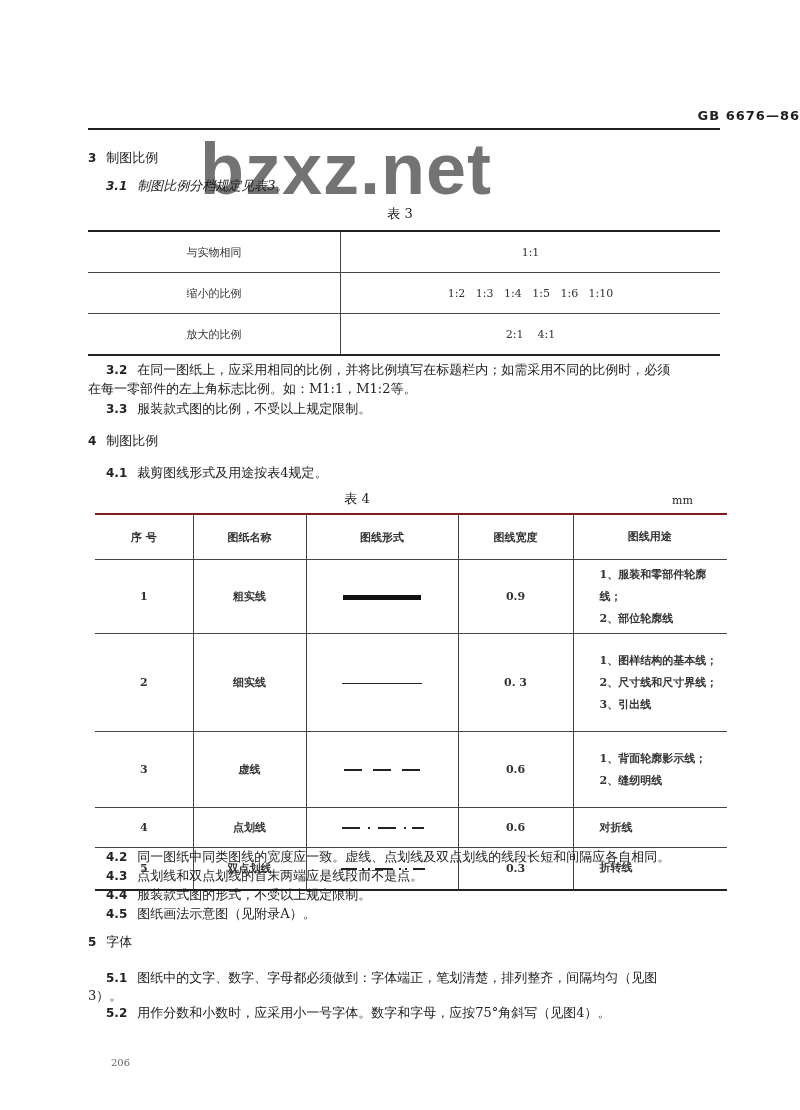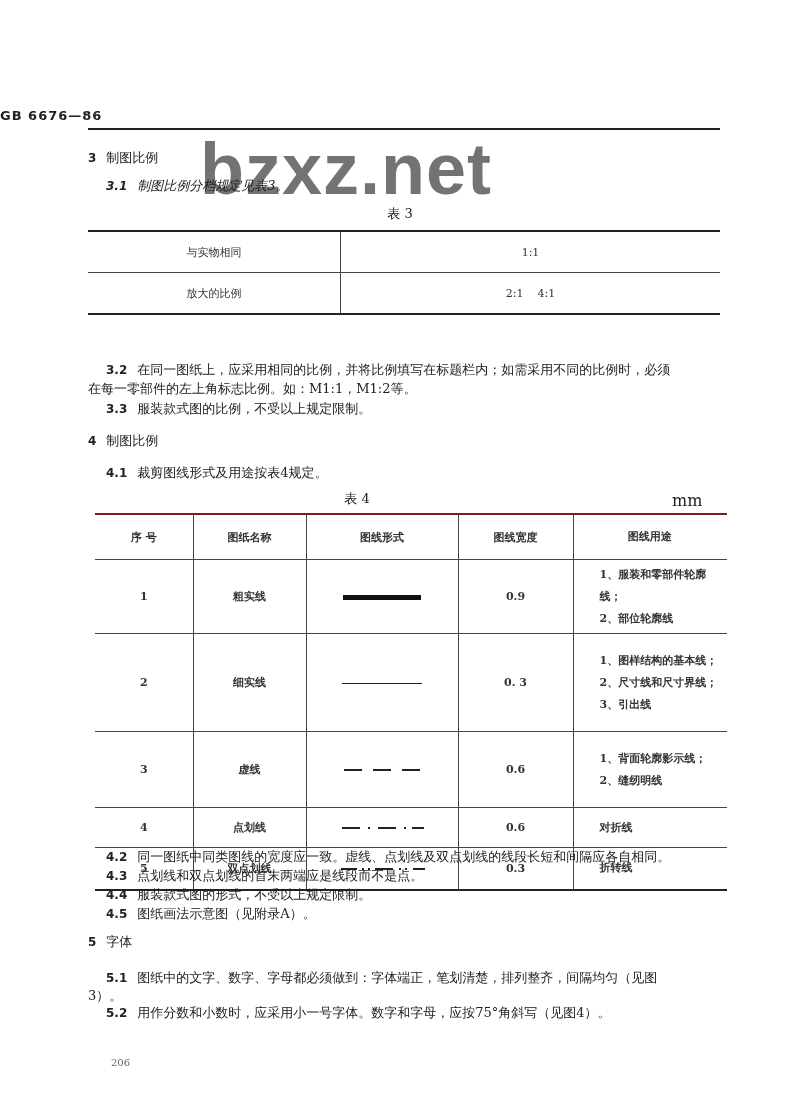--- a/index.html
+++ b/index.html
@@ -1,19 +1,19 @@
 <!DOCTYPE html>
 <html><head>
 <meta charset="utf-8">
 <style>
   html,body{margin:0;padding:0;background:#fff;}
   body{width:800px;height:1110px;position:relative;overflow:hidden;color:#222;
        font-family:"DejaVu Serif","Liberation Serif",serif;}
   .abs{position:absolute;}
-  .hdr{left:0;width:800px;top:108px;text-align:left;font-family:"DejaVu Sans","Liberation Sans",sans-serif;font-weight:bold;font-size:13px;letter-spacing:1px;}
+  .hdr{left:0;width:800px;top:108px;text-align:right;font-family:"DejaVu Sans","Liberation Sans",sans-serif;font-weight:bold;font-size:13px;letter-spacing:1px;}
   .hrule{left:88px;width:632px;top:128px;height:2px;background:#222;}
   .watermark{left:200px;top:128px;font-family:Liberation Sans, sans-serif;font-weight:bold;font-size:72px;color:#737373;letter-spacing:1px;z-index:0;}
   .txt{font-size:13px;line-height:16px;white-space:nowrap;z-index:1;}
   .num{font-family:"DejaVu Sans","Liberation Sans",sans-serif;font-weight:bold;font-size:12px;margin-right:10px;}
   .sec{font-size:13px;}
   table{border-collapse:collapse;position:absolute;font-size:11px;color:#333;}
   td{text-align:center;vertical-align:middle;}
   .t3{left:88px;top:230px;width:632px;border-top:2px solid #222;border-bottom:2px solid #222;}
   .t3 td{height:38px;border-bottom:1px solid #444;}
   .t3 td.c1{width:250px;border-right:1px solid #444;}
@@ -39,20 +39,24 @@
 </div>
 <div class="abs txt" style="left:0;width:800px;text-align:center;top:206px;">表 3</div>
 
 <table class="t3">
   <tbody>
       <tr>
         <td class="c1">与实物相同</td>
         <td>1:1</td>
       </tr>
   <tr>
+        <td class="c1">缩小的比例</td>
+        <td style="white-space:pre">1:2   1:3   1:4   1:5   1:6   1:10</td>
+      </tr>
+  <tr>
         <td class="c1" style="border-bottom:none">放大的比例</td>
         <td style="white-space:pre;border-bottom:none">2:1    4:1</td>
       </tr>
 </tbody>
   </table>
 
 <div class="abs txt" style="left:106px;top:362px;">
   <span class="num">3.2</span><span>在同一图纸上，应采用相同的比例，并将比例填写在标题栏内；如需采用不同的比例时，必须</span>
 </div>
 <div class="abs txt" style="left:88px;top:381px;">在每一零部件的左上角标志比例。如：M1:1，M1:2等。</div>
@@ -60,21 +64,21 @@
   <span class="num">3.3</span><span>服装款式图的比例，不受以上规定限制。</span>
 </div>
 
 <div class="abs txt sec" style="left:88px;top:433px;">
   <span class="num">4</span><span>制图比例</span>
 </div>
 <div class="abs txt" style="left:106px;top:465px;">
   <span class="num">4.1</span><span>裁剪图线形式及用途按表4规定。</span>
 </div>
 <div class="abs txt" style="left:0;width:714px;text-align:center;top:491px;">表 4</div>
-<div class="abs txt" style="left:672px;top:493px;font-size:16px;">mm</div>
+<div class="abs txt" style="left:672px;top:493px;font-size:11px;">mm</div>
 
 <table class="t4">
   <colgroup>
       <col style="width:98px">
       <col style="width:113px">
       <col style="width:152px">
       <col style="width:115px">
       <col>
     </colgroup>
   <tbody>

